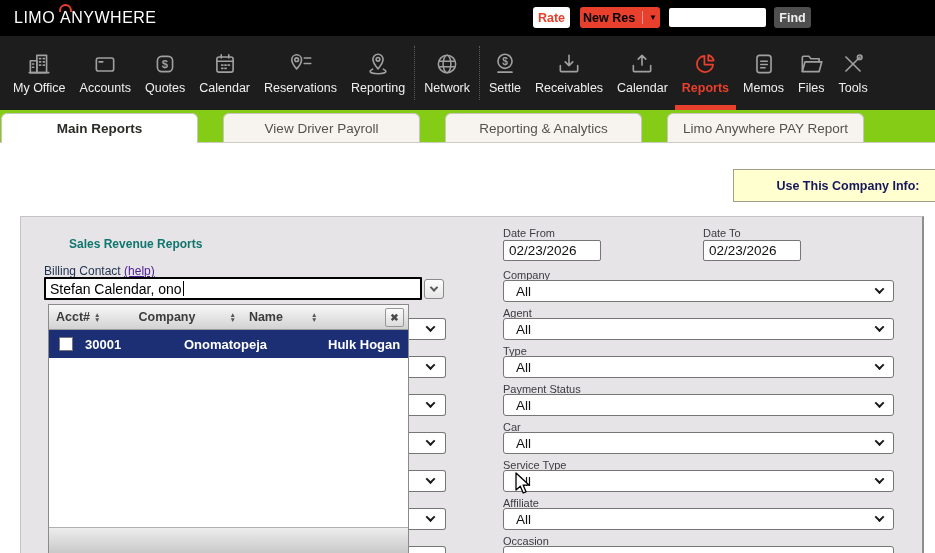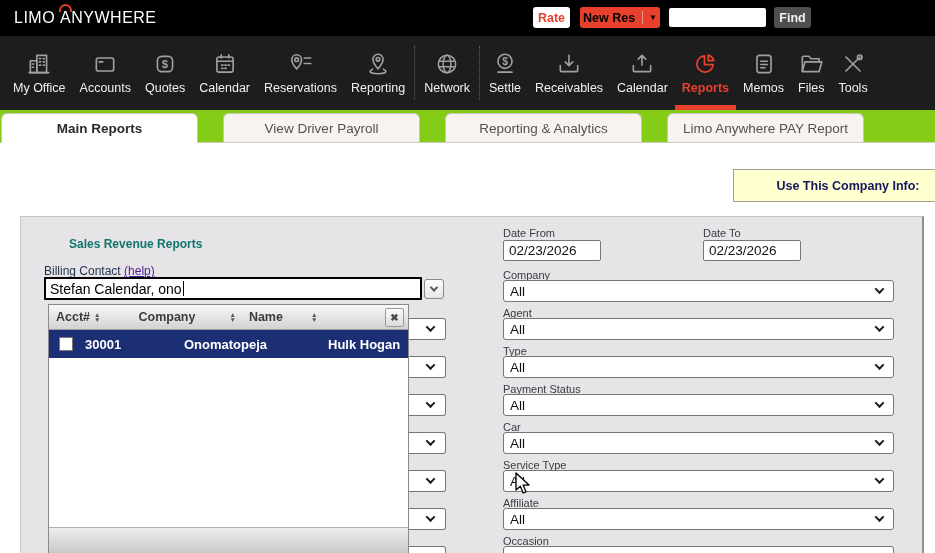--- a/index.html
+++ b/index.html
@@ -66,21 +66,21 @@
   .dd-check { margin-left:10px; width:14px; height:14px; background:#fff; border:1px solid #777; }
   .dd-acct { margin-left:12px; width:60px; }
   .dd-company { margin-left:39px; width:120px; }
   .dd-name { margin-left:24px; }
   .dd-list { flex:1 1 auto; background:#fff; }
   .dd-footer { height:26px; flex:0 0 26px; background:linear-gradient(#ededed,#c9c9c9); border-top:1px solid #b0b0b0; }
 
   
   .flabel { position:absolute; font-size:11px; color:#3b3b41; white-space:nowrap; }
   .finput { position:absolute; height:21px; background:#fff; border:1px solid #767676; border-radius:2px; font-size:13.5px; color:#111; display:flex; align-items:center; padding-left:5px; }
-  .fselect { position:absolute; width:391px; height:22px; background:#fff; border:1px solid #767676; border-radius:3px; font-size:13.5px; color:#111; display:flex; align-items:center; padding-left:6px; cursor:pointer; }
+  .fselect { position:absolute; width:391px; height:22px; background:#fff; border:1px solid #767676; border-radius:3px; font-size:13.5px; color:#111; display:flex; align-items:center; padding-left:12px; cursor:pointer; }
   .fselect .chev { position:absolute; right:10px; top:6px; }
 
   
   .cursor { position:absolute; left:514px; top:472px; z-index:50; pointer-events:none; }
 </style>
 </head>
 <body>
 
 <div id="app">
 

